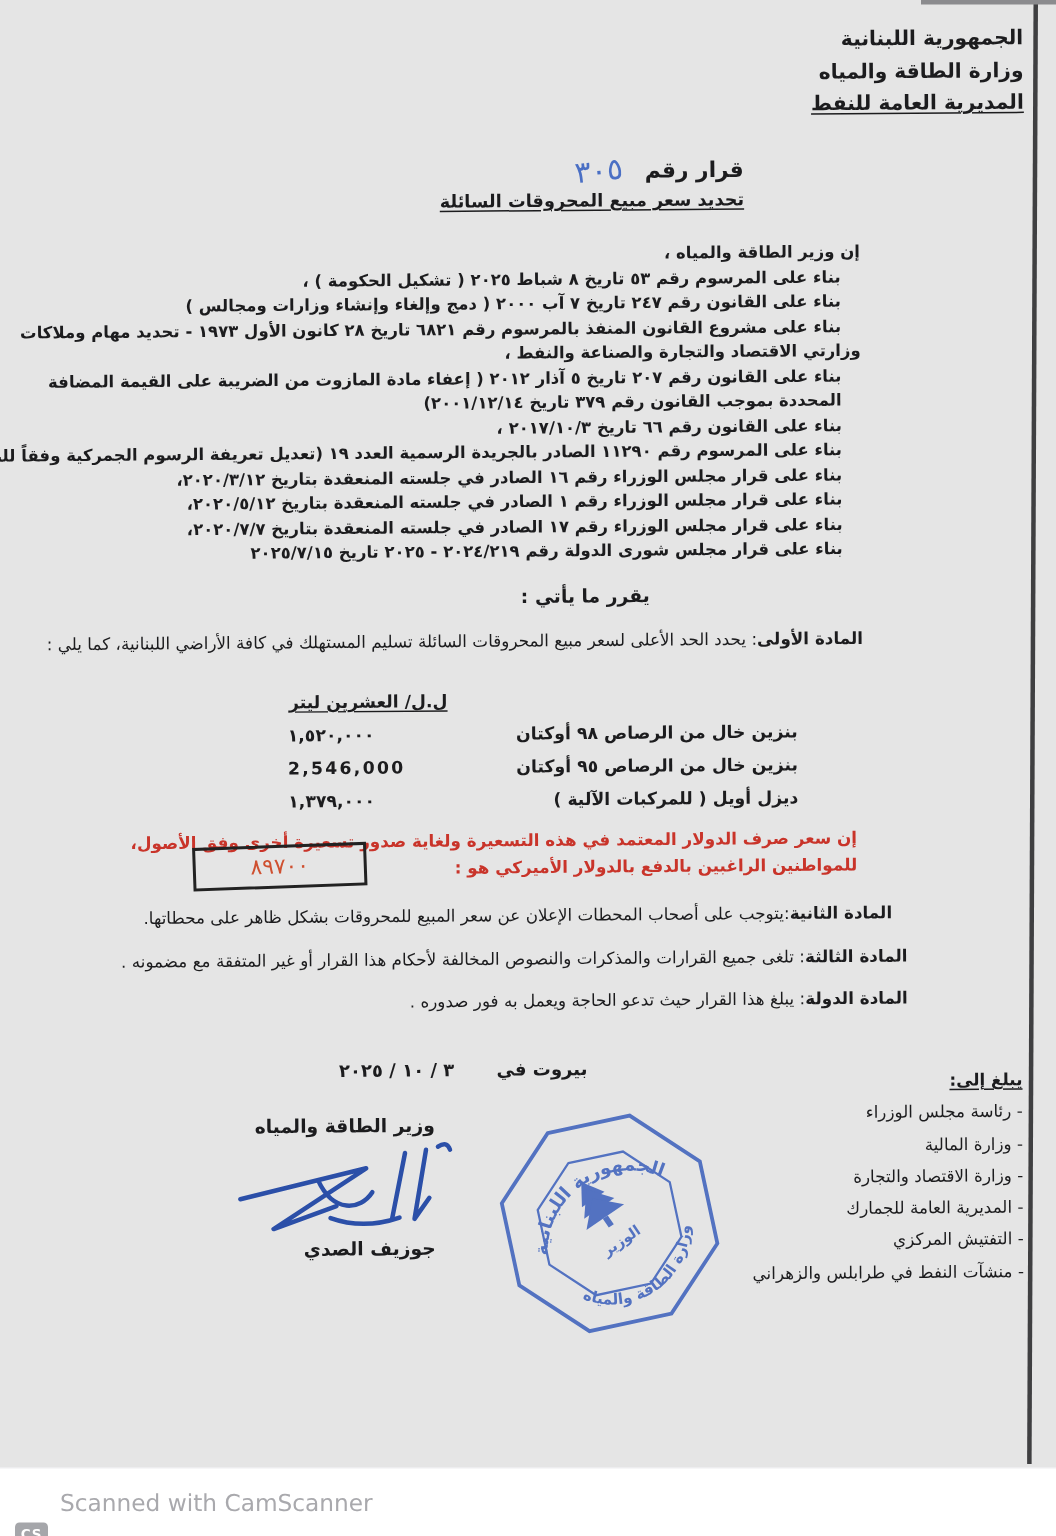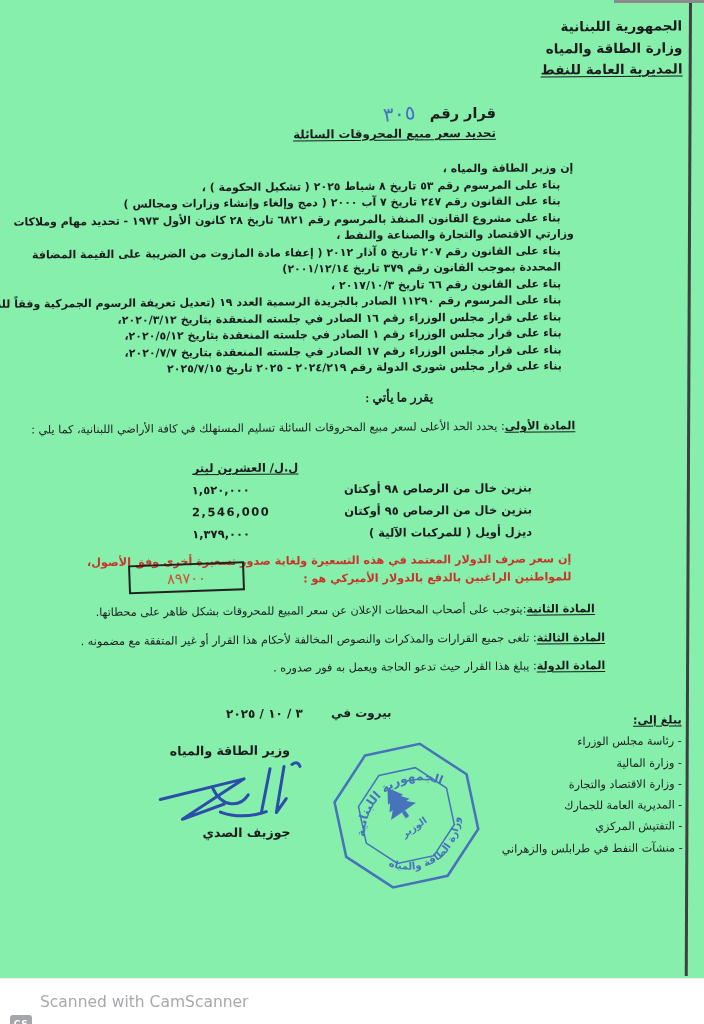--- a/index.html
+++ b/index.html
@@ -1,18 +1,18 @@
 <!DOCTYPE html>
 <html lang="ar"><head>
 <meta charset="utf-8">
 <style>
   html,body{margin:0;padding:0;background:#ffffff;}
   #page{
     position:relative;width:704px;height:1024px;overflow:hidden;
-    background:#86efac;
+    background:#e5e5e5;
     font-family:"DejaVu Sans",sans-serif;
     color:#1c1c1e;
   }
   .doc{position:absolute;inset:0;transform:rotate(-0.45deg);}
   .rtl{direction:rtl;unicode-bidi:embed;}
   .nowrap{white-space:nowrap;}
   .u{text-decoration:underline;text-underline-offset:2px;}
 
   
   .letterhead{position:absolute;top:18px;right:18px;text-align:right;font-weight:700;font-size:13.5px;line-height:1.6;}
@@ -24,24 +24,24 @@
     display:inline-block;color:#4a6fc4;font-size:20px;font-weight:400;
     transform:rotate(-5deg) translateY(2px);letter-spacing:2px;margin-left:2px;margin-right:10px;
   }
   .subtitle{font-weight:700;font-size:11.8px;margin-top:3px;}
 
   
   .preamble{position:absolute;top:162px;right:128px;width:460px;text-align:right;font-weight:700;font-size:11px;line-height:16.5px;}
   .preamble .line{white-space:nowrap;}
   .preamble .ind{margin-right:13px;}
 
-  .decree-line{position:absolute;top:390px;right:270px;font-weight:700;font-size:12.5px;white-space:nowrap;font-family:Liberation Serif, serif;}
+  .decree-line{position:absolute;top:390px;right:270px;font-weight:700;font-size:12.5px;white-space:nowrap;}
 
   .article{position:absolute;text-align:right;font-size:11.2px;font-weight:400;white-space:nowrap;}
-  .article .lbl{font-weight:700;text-decoration:underline;text-underline-offset:2px;}
+  .article .lbl{font-weight:700;text-underline-offset:2px;}
   #article1{top:421px;right:128px;}
   #article2{top:604px;right:110px;}
   #article3{top:633px;right:100px;}
   #article4{top:661px;right:100px;}
 
   .unit-header{position:absolute;top:460px;left:193px;font-weight:700;font-size:11.5px;white-space:nowrap;text-decoration:underline;}
 
   .price-row{position:absolute;left:192px;width:340px;display:flex;justify-content:space-between;direction:rtl;font-weight:700;font-size:11.5px;white-space:nowrap;}
   .price-value{letter-spacing:1.5px;direction:ltr;}
   #prow0{top:482px;} #prow1{top:504px;} #prow2{top:526px;}

